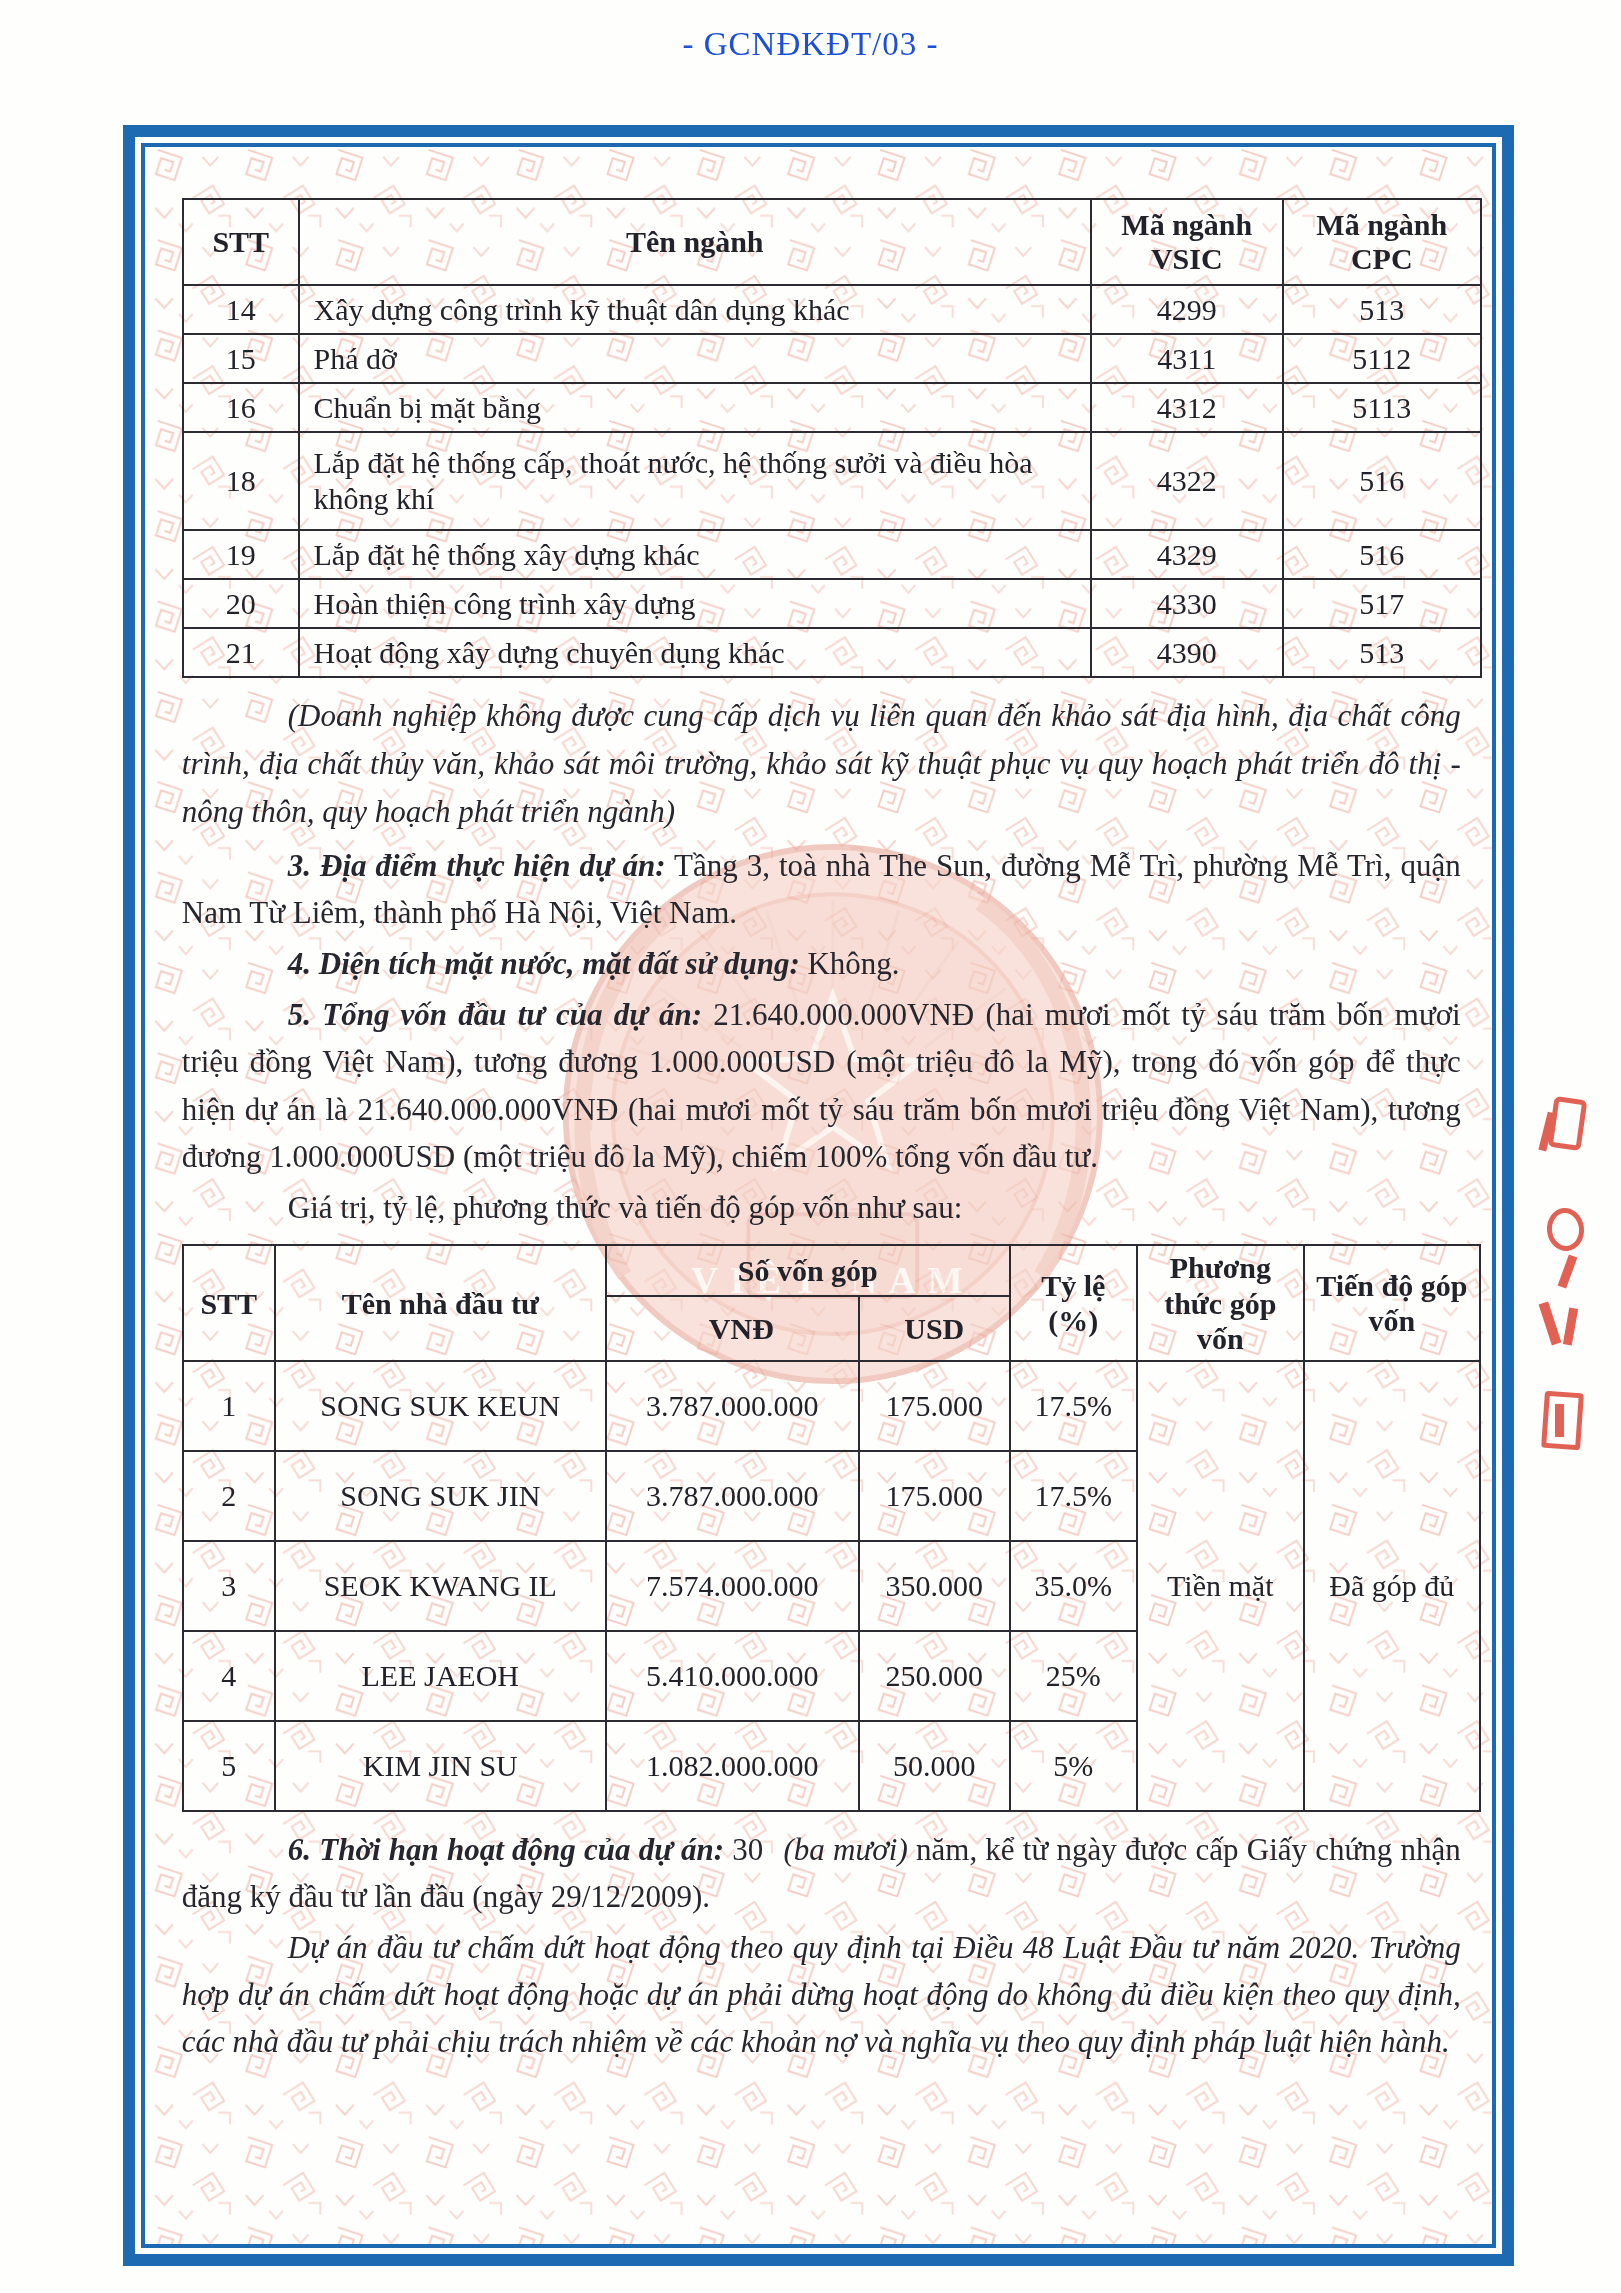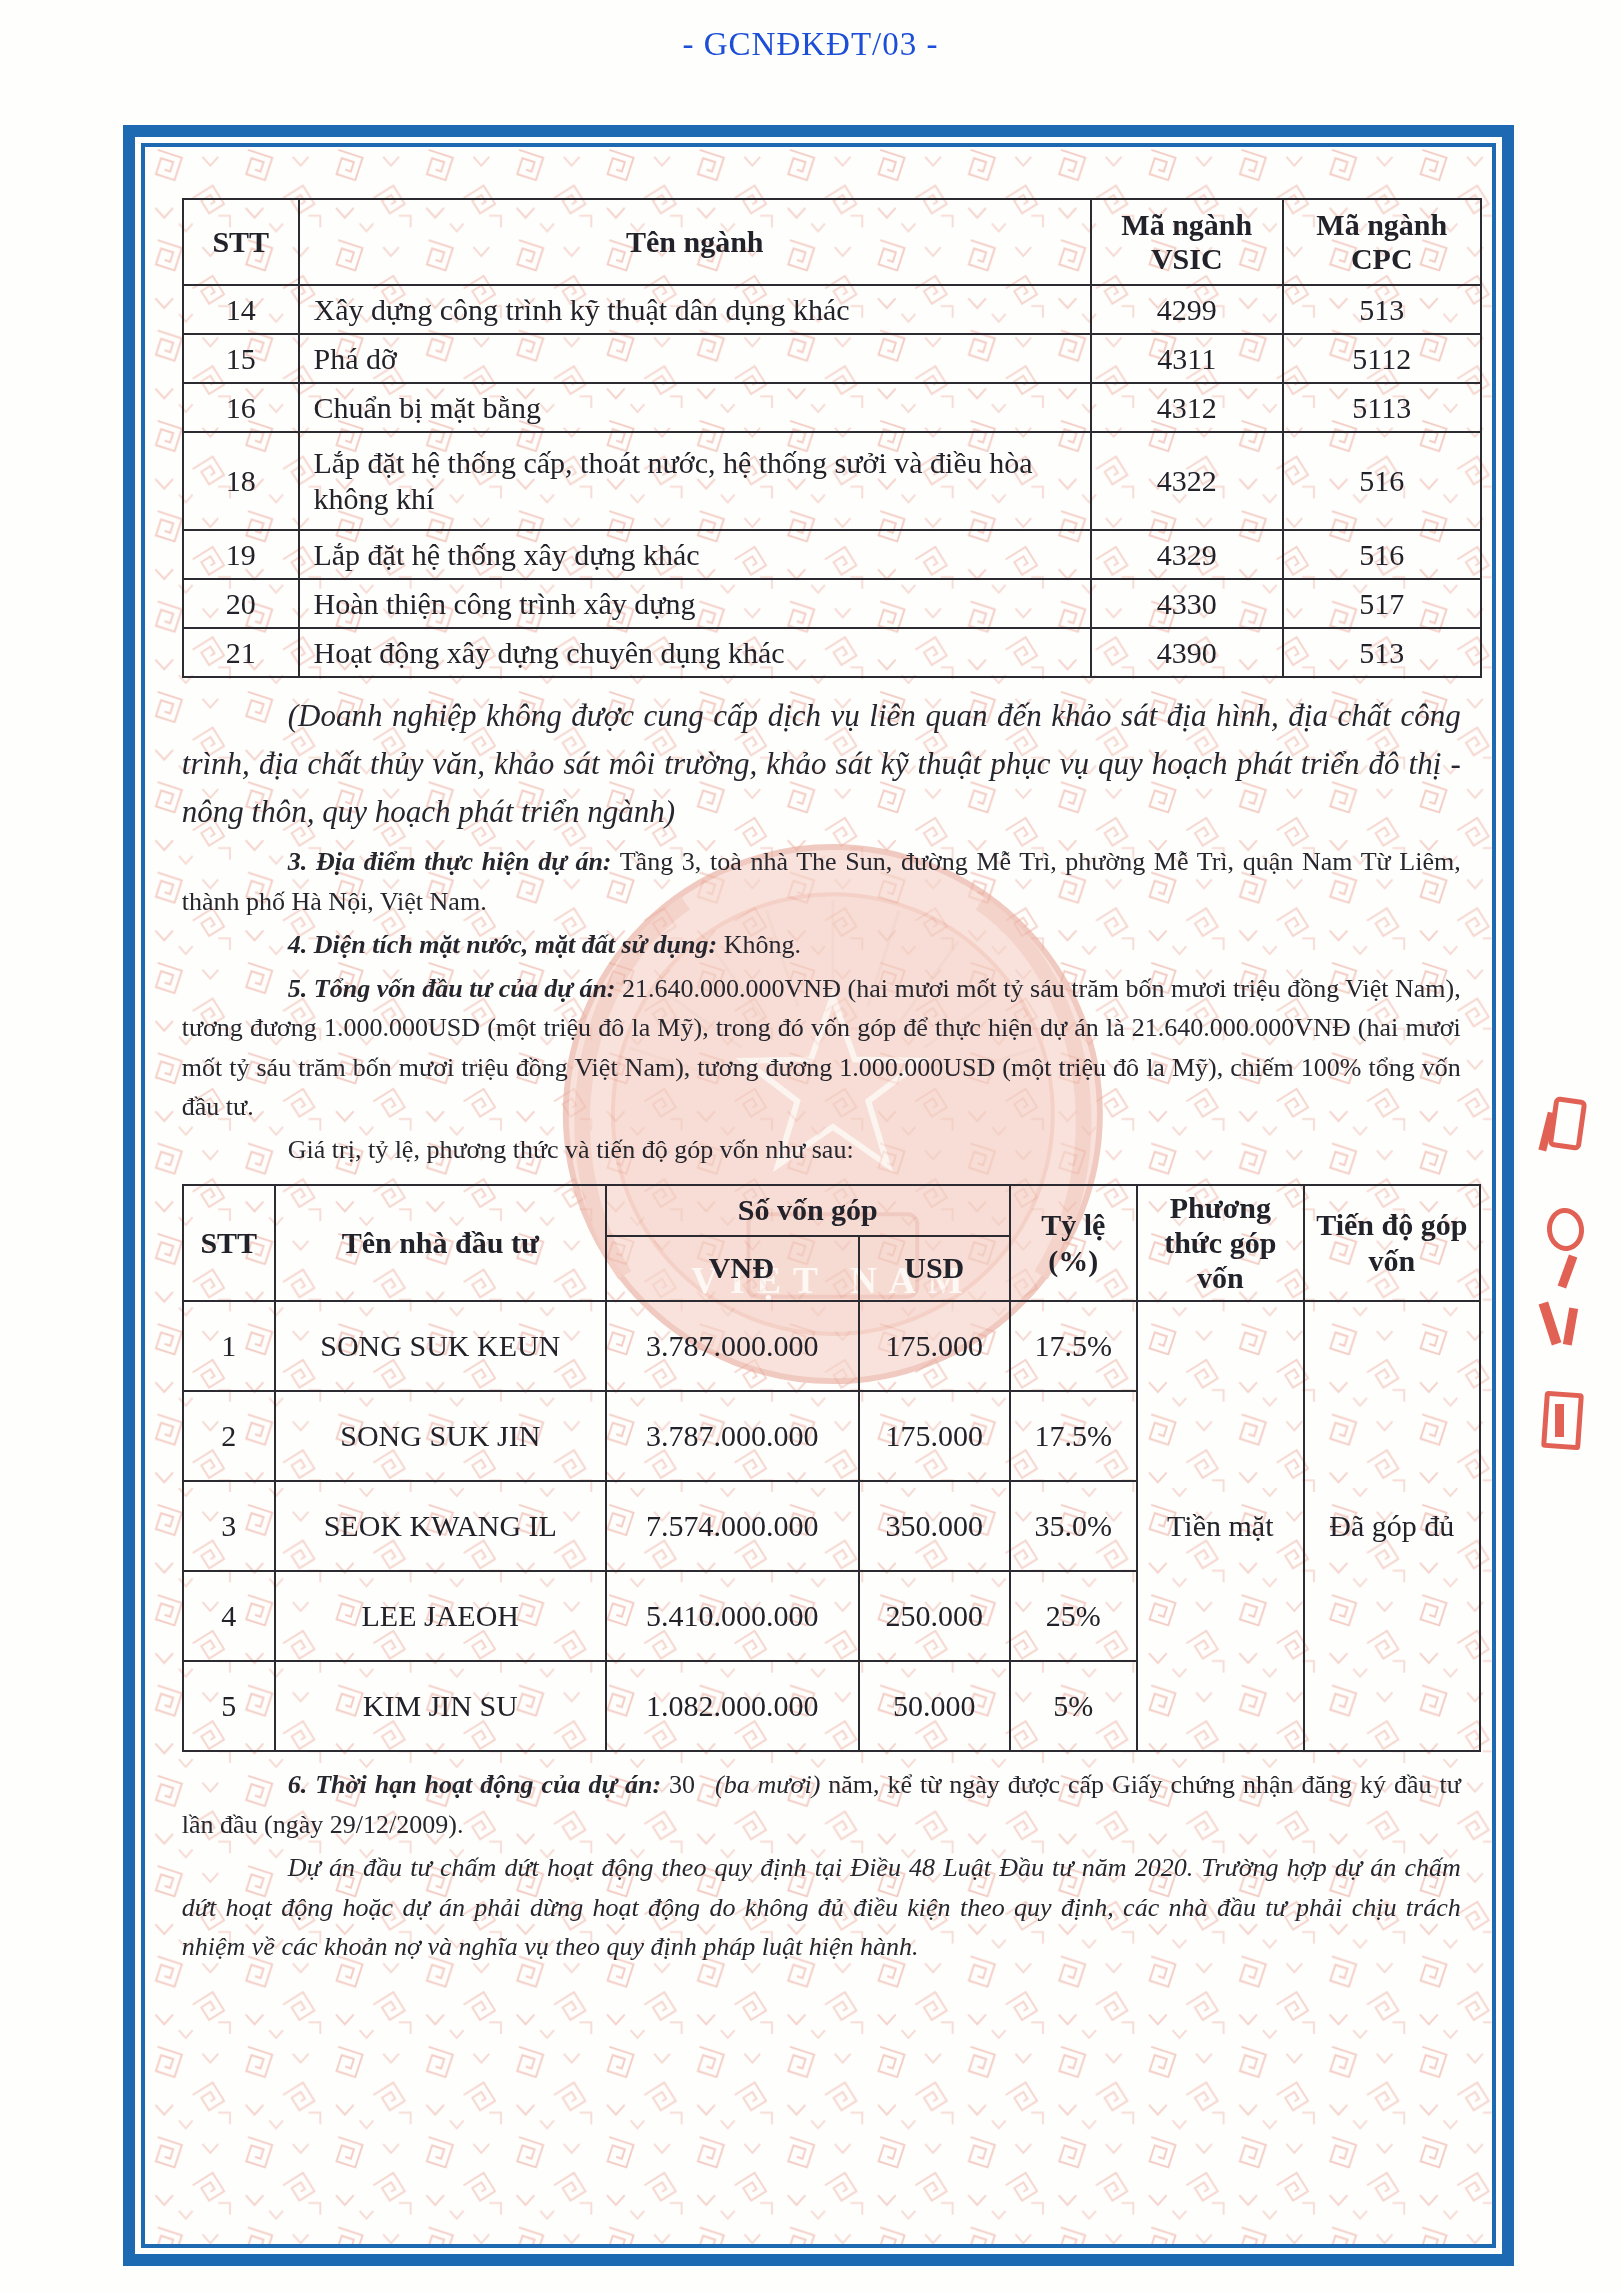--- a/index.html
+++ b/index.html
@@ -29,21 +29,21 @@
   .industry-table { width:1298px; margin-left:5.9px; }
   .industry-table th { font-weight:bold; padding:7.8px 5.9px; line-height:1.15; }
   .industry-table td { padding:2.9px 7.8px; height:49px; line-height:1.22; }
   .industry-table td.c { text-align:center; }
   .industry-table td.name { text-align:left; padding-left:13.7px; }
   .industry-table thead th { height:74px; }
 
   .note { font-style:italic; font-size:31px; line-height:1.55; text-align:justify;
     margin:13.7px 5.9px 5.9px 5.9px; text-indent:106px; }
 
-  .para { font-size:26px; line-height:1.52; text-align:justify; margin:3.9px 5.9px 0 5.9px;
+  .para { font-size:31px; line-height:1.52; text-align:justify; margin:3.9px 5.9px 0 5.9px;
     text-indent:106px; }
   .para .lbl { font-weight:bold; font-style:italic; }
   .para .ital { font-style:italic;margin-left:12px; }
 
   .investor-table { width:1298px; margin:13.7px 0 0 5.9px; }
   .investor-table th { font-weight:bold; line-height:1.18; padding:3.9px 5.9px; text-align:center; }
   .investor-table td { text-align:center; padding:3.9px 5.9px; }
   .investor-table tbody td { height:90px; }
   .investor-table .h1 { height:76px; }
   .investor-table .h2 { height:65px;padding-left:24px; }

